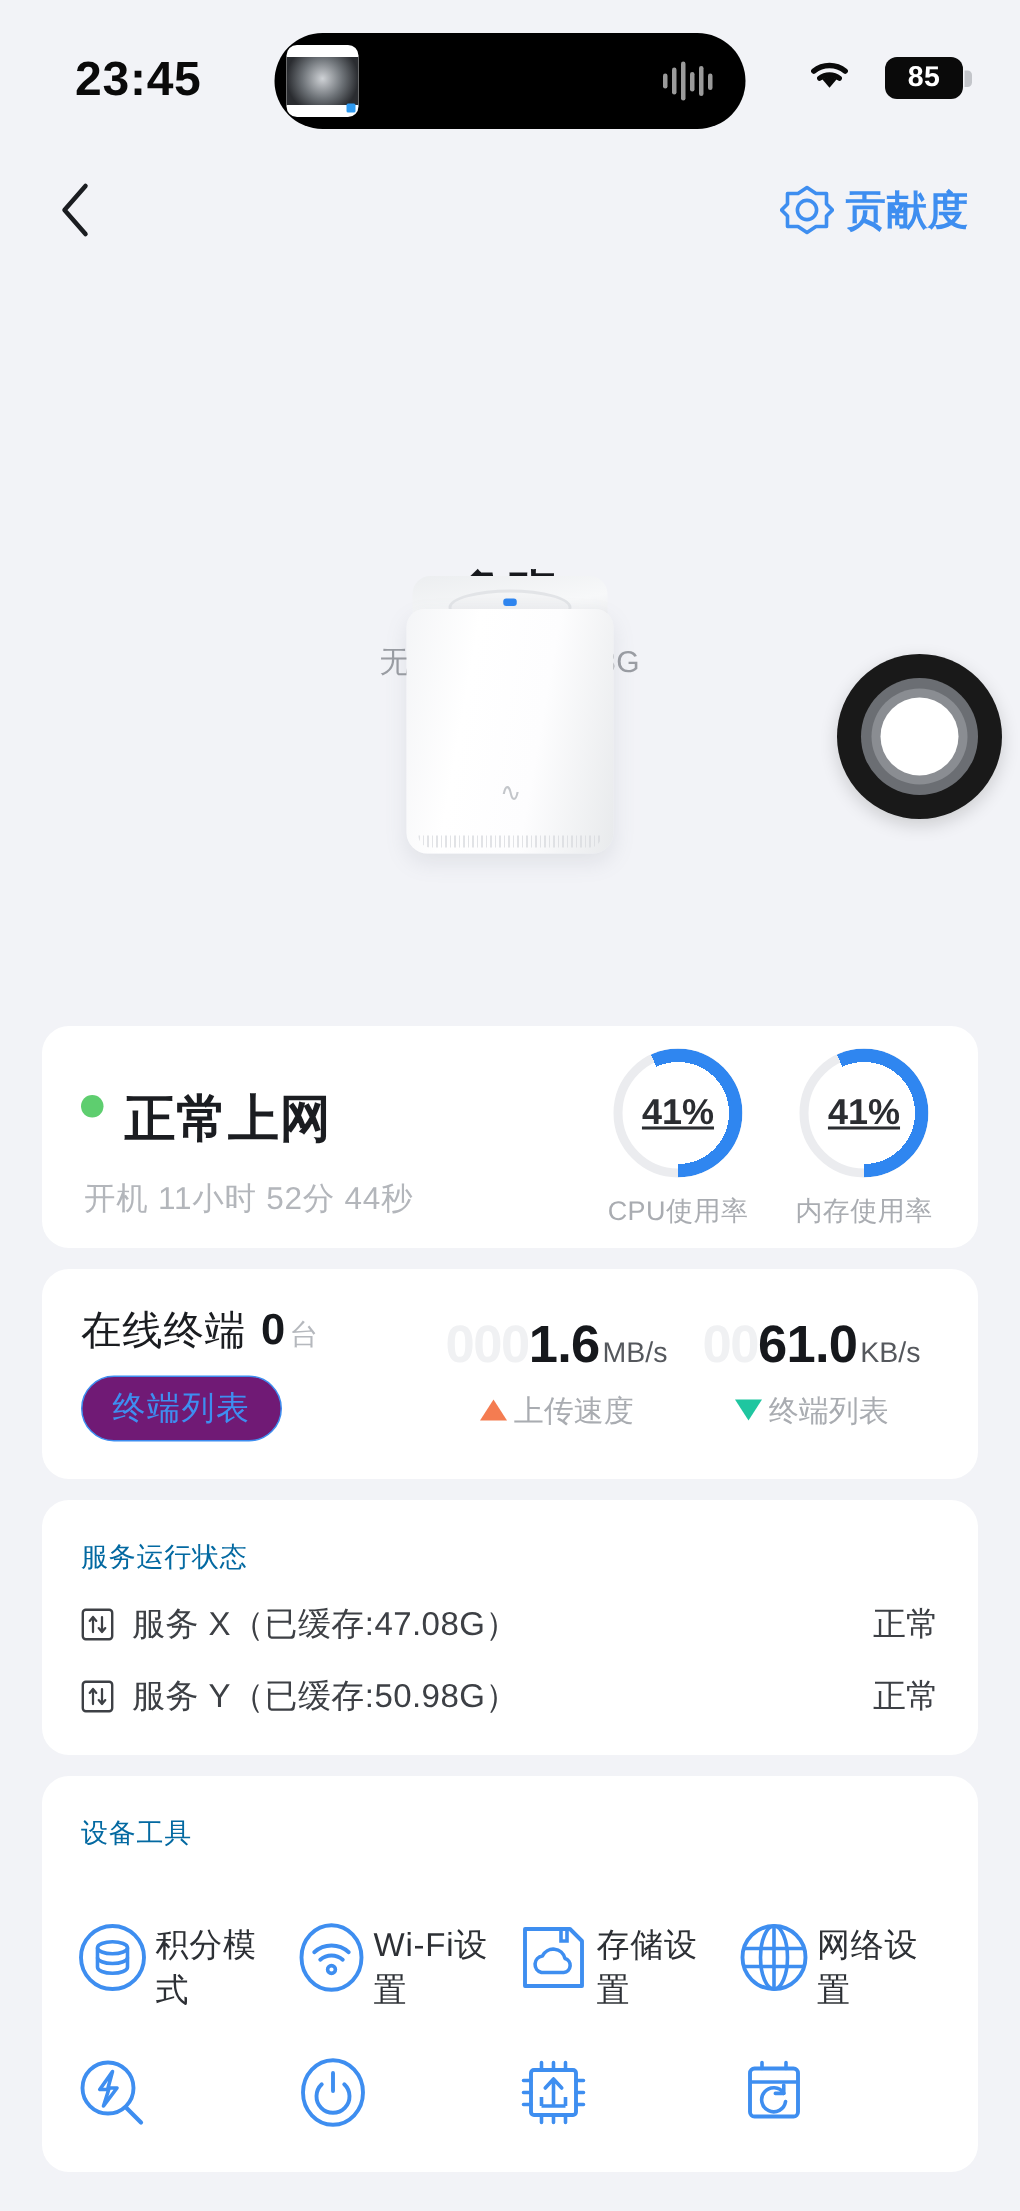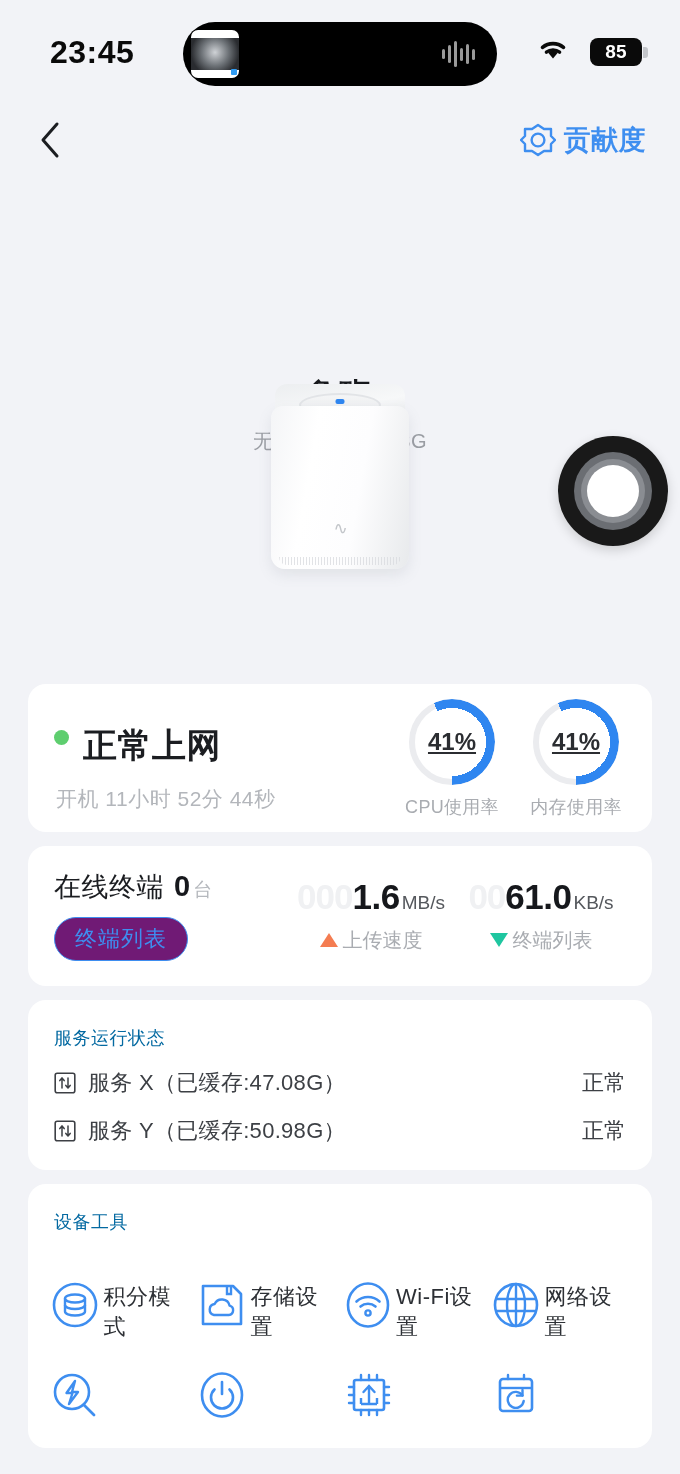--- a/index.html
+++ b/index.html
@@ -357,38 +357,38 @@
             <path d="M18 21.5 v6.5 c0 2.2 4.5 4 10 4 s10 -1.8 10 -4 v-6.5" fill="none" stroke="#3e8ef0" stroke-width="2.4"></path>
             <path d="M18 28 v6.5 c0 2.2 4.5 4 10 4 s10 -1.8 10 -4 v-6.5" fill="none" stroke="#3e8ef0" stroke-width="2.4"></path>
           </svg>
         </span>
         <span class="tool-label">积分模式</span>
       </div>
 
       <div class="tool">
         <span class="tool-icon">
           <svg width="56" height="56" viewBox="0 0 56 56">
-            <path d="M9 9 h30 l8 8 v30 h-38 Z" fill="none" stroke="#3e8ef0" stroke-width="2.6" stroke-linejoin="round"></path>
-            <path d="M33 9 v8 h4 v-8" fill="none" stroke="#3e8ef0" stroke-width="2.4"></path>
-            <path d="M20 38 a5.6 5.6 0 0 1 .6 -11 a8 8 0 0 1 15 1.6 a4.8 4.8 0 0 1 -.8 9.4 Z" fill="none" stroke="#3e8ef0" stroke-width="2.4" stroke-linejoin="round"></path>
-          </svg>
-        </span>
-        <span class="tool-label">存储设置</span>
-      </div>
-
-      <div class="tool">
-        <span class="tool-icon">
-          <svg width="56" height="56" viewBox="0 0 56 56">
             <ellipse cx="28" cy="28" rx="20" ry="21.5" fill="none" stroke="#3e8ef0" stroke-width="2.6"></ellipse>
             <path d="M16.5 24.5 a17 17 0 0 1 23 0" fill="none" stroke="#3e8ef0" stroke-width="2.6" stroke-linecap="round"></path>
             <path d="M20.5 29.5 a11.4 11.4 0 0 1 15 0" fill="none" stroke="#3e8ef0" stroke-width="2.6" stroke-linecap="round"></path>
             <circle cx="28" cy="36" r="2.6" fill="none" stroke="#3e8ef0" stroke-width="2.4"></circle>
           </svg>
         </span>
         <span class="tool-label">Wi-Fi设置</span>
+      </div>
+
+      <div class="tool">
+        <span class="tool-icon">
+          <svg width="56" height="56" viewBox="0 0 56 56">
+            <path d="M9 9 h30 l8 8 v30 h-38 Z" fill="none" stroke="#3e8ef0" stroke-width="2.6" stroke-linejoin="round"></path>
+            <path d="M33 9 v8 h4 v-8" fill="none" stroke="#3e8ef0" stroke-width="2.4"></path>
+            <path d="M20 38 a5.6 5.6 0 0 1 .6 -11 a8 8 0 0 1 15 1.6 a4.8 4.8 0 0 1 -.8 9.4 Z" fill="none" stroke="#3e8ef0" stroke-width="2.4" stroke-linejoin="round"></path>
+          </svg>
+        </span>
+        <span class="tool-label">存储设置</span>
       </div>
 
       <div class="tool">
         <span class="tool-icon">
           <svg width="56" height="56" viewBox="0 0 56 56">
             <circle cx="28" cy="28" r="21" fill="none" stroke="#3e8ef0" stroke-width="2.6"></circle>
             <ellipse cx="28" cy="28" rx="9" ry="21" fill="none" stroke="#3e8ef0" stroke-width="2.4"></ellipse>
             <path d="M7.4 22 h41.2 M7.4 34 h41.2 M28 7 v42" fill="none" stroke="#3e8ef0" stroke-width="2.4"></path>
           </svg>
         </span>

